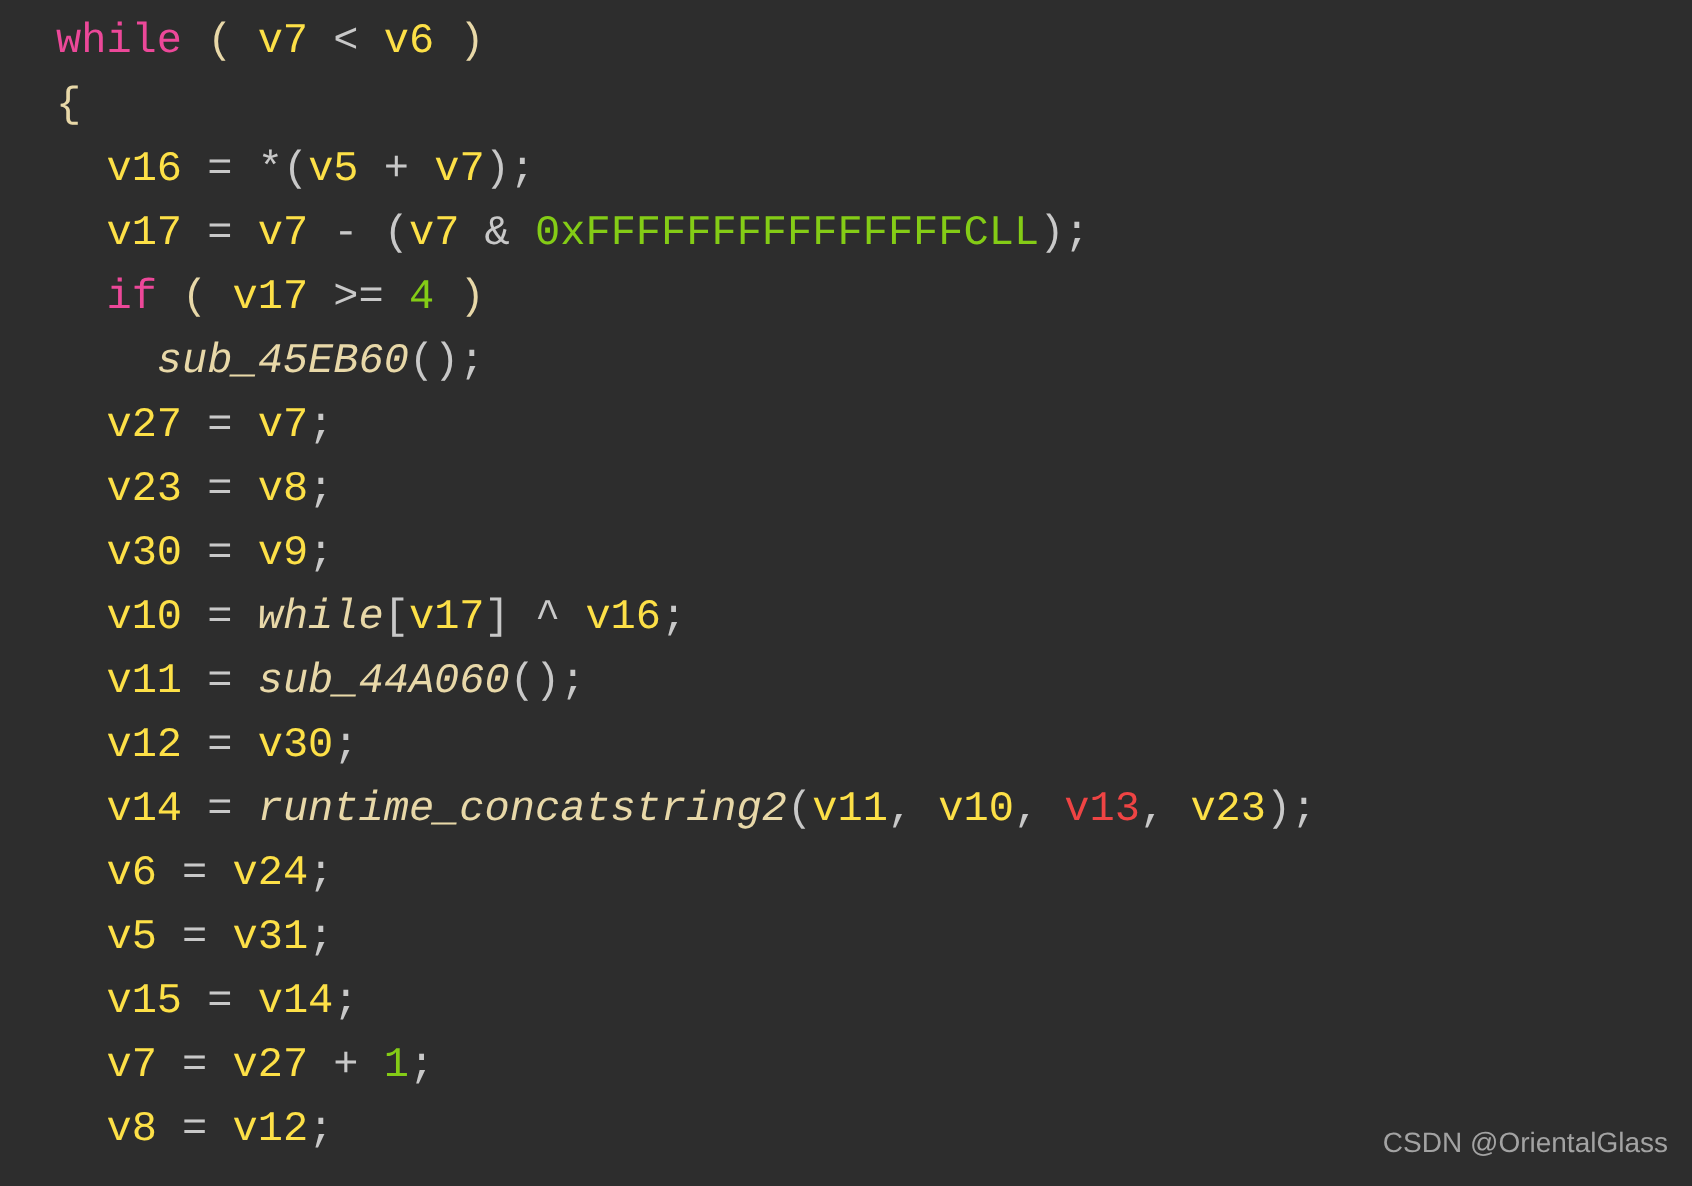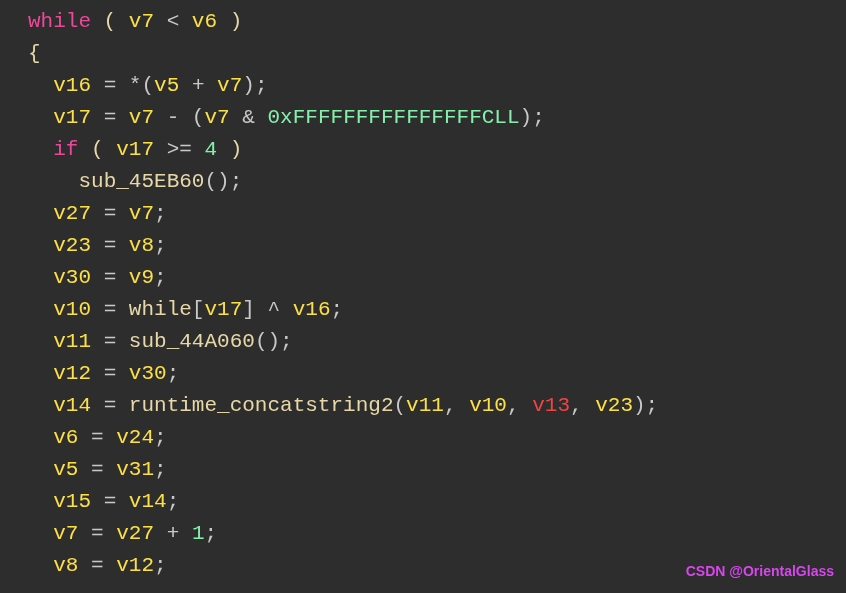--- a/index.html
+++ b/index.html
@@ -16,32 +16,31 @@
       position: relative;
     }
     pre {
       font-family: inherit;
       white-space: pre;
       padding-left: 28px;
     }
     .kw { color: #ec4899; }
     .var { color: #fde047; }
     .var-r { color: #ef4444; }
-    .func { color: #e8d8a8; }
-    .num { color: #86efac; }
+    .func { color: #e8d8a8; font-style: italic; }
+    .num { color: #84cc16; }
     .op { color: #c8c8c8; }
     .pn { color: #e8d8a8; }
     .watermark {
       position: absolute;
       bottom: 6px;
       right: 12px;
-      color: #d946ef;
+      color: #a3a3a3;
       font-size: 14px;
       font-family: Arial, sans-serif;
-      font-weight: bold;
     }
   </style>
 </head>
 <body>
 
 <pre style="margin-top: -26px;"><span class="var">v9</span><span class="op"> = </span><span class="op">0LL;</span>
 <span class="kw">while</span><span class="pn"> ( </span><span class="var">v7</span><span class="op"> &lt; </span><span class="var">v6</span><span class="pn"> )</span>
 <span class="pn">{</span>
 <span>  </span><span class="var">v16</span><span class="op"> = </span><span class="op">*(</span><span class="var">v5</span><span class="op"> + </span><span class="var">v7</span><span class="op">);</span>
 <span>  </span><span class="var">v17</span><span class="op"> = </span><span class="var">v7</span><span class="op"> - (</span><span class="var">v7</span><span class="op"> &amp; </span><span class="num">0xFFFFFFFFFFFFFFFCLL</span><span class="op">);</span>

